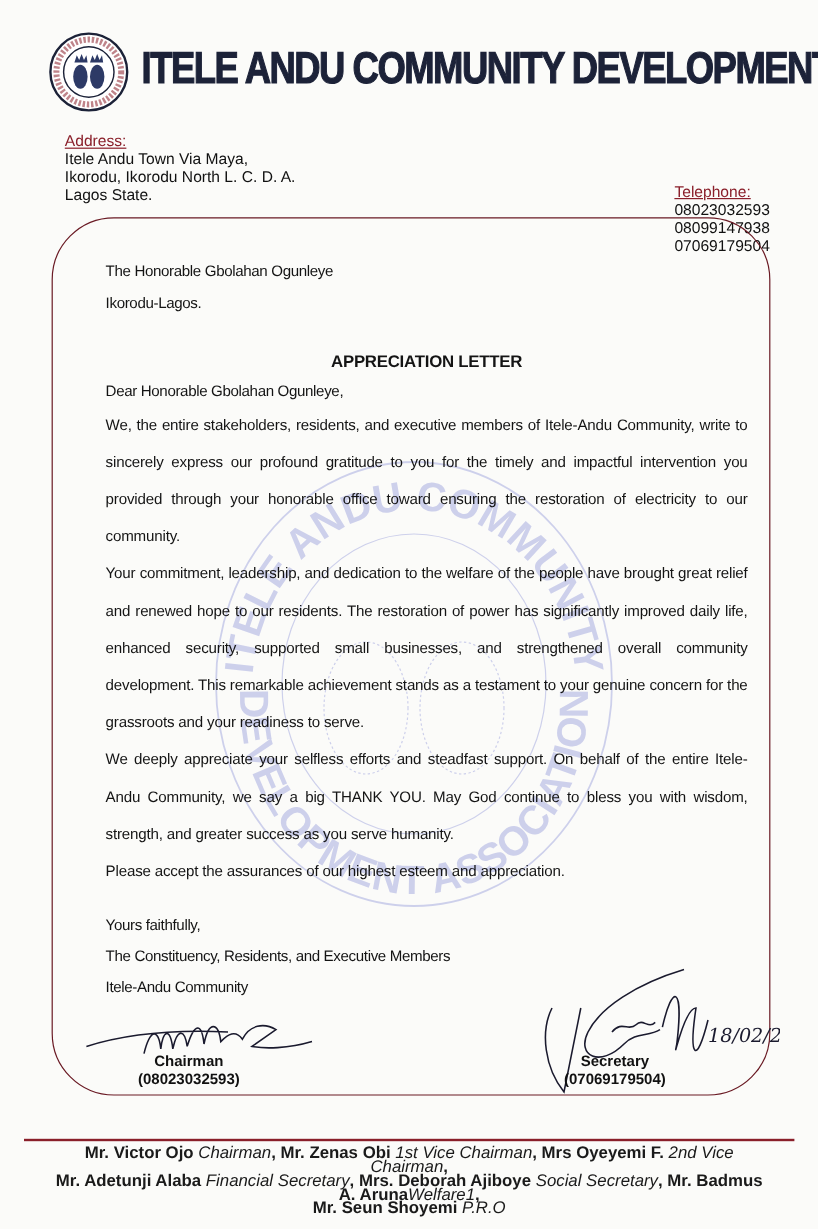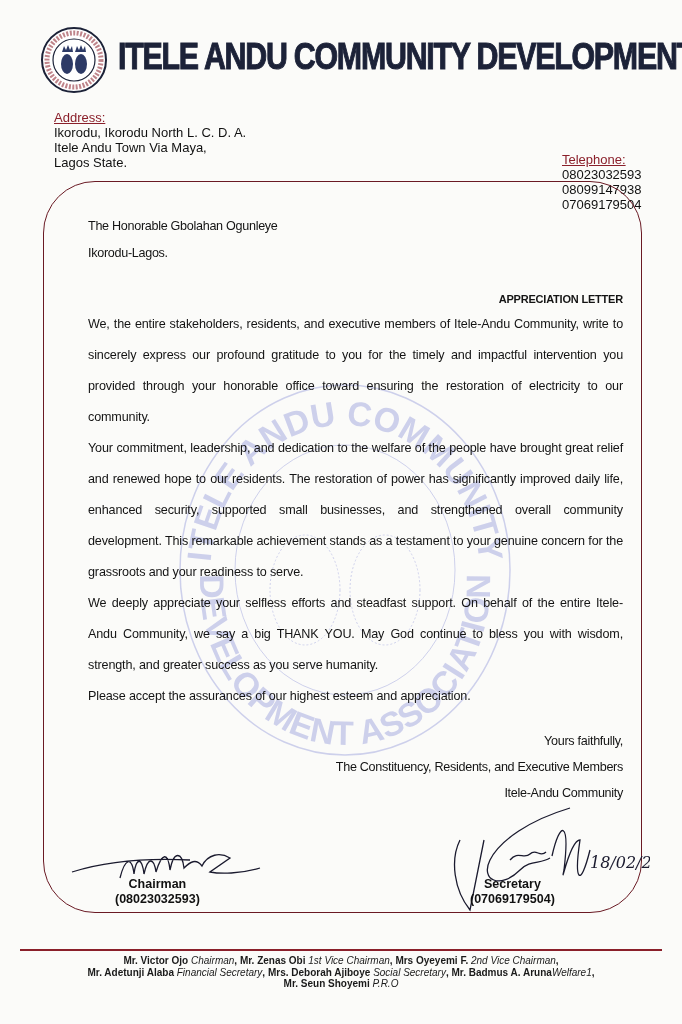--- a/index.html
+++ b/index.html
@@ -5,51 +5,51 @@
   html, body { margin:0; padding:0; }
   body { width:682px; height:1024px; background:#fbfbf9; position:relative; overflow:hidden; font-family:"Liberation Sans", sans-serif; color:#111; }
   .logo { position:absolute; left:40px; top:26px; width:68px; height:68px; }
   .org-title { position:absolute; left:118px; top:34px; width:560px; font-family:"Liberation Sans", sans-serif; font-weight:700; font-size:37px; letter-spacing:-1.5px; color:#1c2238; transform:scaleX(0.82); transform-origin:left center; white-space:nowrap; line-height:46px; -webkit-text-stroke:1px #1c2238; }
   .addr { position:absolute; left:54px; top:110px; font-size:13px; line-height:15px; }
   .addr .lbl, .tel .lbl { color:#8a1f2a; text-decoration:underline; }
   .tel { position:absolute; left:562px; top:114px; font-size:13px; line-height:15px;margin-top:38px; }
   .frame { position:absolute; left:43px; top:181px; width:597px; height:730px; border:1.6px solid #6a1a24; border-radius:52px; }
   .letter { position:absolute; left:88px; top:217px; width:535px; font-family:"Liberation Sans", sans-serif; font-size:12.6px; color:#141414; }
   .recip div { height:27px; line-height:18px; letter-spacing:-0.3px; }
-  .heading { text-align:right; font-weight:700; font-size:11px; margin-top:22px; margin-bottom:4px; letter-spacing:-0.2px; }
+  .heading { text-align:center; font-weight:700; font-size:14px; margin-top:22px; margin-bottom:4px; letter-spacing:-0.2px; }
   .salut { line-height:26px; letter-spacing:-0.3px; }
   .para { text-align:justify; line-height:31px; letter-spacing:-0.15px; }
   .closing { margin-top:20px; }
-  .closing div { height:26px; line-height:18px; letter-spacing:-0.3px;text-align:right; }
+  .closing div { height:26px; line-height:18px; letter-spacing:-0.3px; }
   .sig-block { position:absolute; font-weight:700; font-size:12.5px; line-height:15px; text-align:center; }
   .sig { position:absolute; }
   .footer-rule { position:absolute; left:20px; top:949px; width:642px; height:2px; background:#8a1f2a; }
-  .footer { position:absolute; left:40px; top:955px; width:602px; text-align:center; font-size:10px; line-height:11.5px; font-weight:700; color:#1a1a1a; }
+  .footer { position:absolute; left:40px; top:955px; width:602px; text-align:center; font-size:14px; line-height:11.5px; font-weight:700; color:#1a1a1a; }
   .footer i { font-weight:400; }
   .watermark { position:absolute; left:170px; top:365px; width:350px; height:400px; opacity:0.28; pointer-events:none; }
 </style>
 </head>
 <body>
 
 <svg class="logo" viewBox="0 0 68 68">
   <circle cx="34" cy="34" r="32" fill="#fff" stroke="#1c2238" stroke-width="2"></circle>
   <circle cx="34" cy="34" r="21" fill="none" stroke="#1c2238" stroke-width="1.2"></circle>
   <circle cx="34" cy="34" r="27" fill="none" stroke="#8a1f2a" stroke-width="5" stroke-dasharray="2 1.5" opacity="0.55"></circle>
   <path d="M22 26 l2 -6 l2 4 l2 -5 l2 5 l2 -4 l1 6 z" fill="#2d3a66"></path>
   <ellipse cx="27" cy="38" rx="6" ry="10" fill="#2d3a66"></ellipse>
   <path d="M35 26 l2 -6 l2 4 l2 -5 l2 5 l2 -4 l1 6 z" fill="#2d3a66"></path>
   <ellipse cx="41" cy="38" rx="6" ry="10" fill="#2d3a66"></ellipse>
 </svg>
 
 <div class="org-title">ITELE ANDU COMMUNITY DEVELOPMENT  ASSOCIATION</div>
 
 <div class="addr">
   <div class="lbl">Address:</div>
+  <div>Itele Andu Town Via Maya,</div>
   <div>Ikorodu, Ikorodu North L. C. D. A.</div>
-  <div>Itele Andu Town Via Maya,</div>
   <div>Lagos State.</div>
 </div>
 
 <div class="tel">
   <div class="lbl">Telephone:</div>
   <div>08023032593</div>
   <div>08099147938</div>
   <div>07069179504</div>
 </div>
 
@@ -71,20 +71,21 @@
   <ellipse cx="135" cy="225" rx="35" ry="55" fill="none" stroke="#5a63c8" stroke-width="1" stroke-dasharray="2 2"></ellipse>
   <ellipse cx="215" cy="225" rx="35" ry="55" fill="none" stroke="#5a63c8" stroke-width="1" stroke-dasharray="2 2"></ellipse>
 </svg>
 
 <div class="letter">
   <div class="recip">
     <div>The Honorable Gbolahan Ogunleye</div>
     <div>Ikorodu-Lagos.</div>
   </div>
   <div class="heading">APPRECIATION LETTER</div>
+  <div class="salut">Dear Honorable Gbolahan Ogunleye,</div>
   <div class="para">We, the entire stakeholders, residents, and executive members of Itele-Andu Community, write to sincerely express our profound gratitude to you for the timely and impactful intervention you provided through your honorable office toward ensuring the restoration of electricity to our community.</div>
   <div class="para">Your commitment, leadership, and dedication to the welfare of the people have brought great relief and renewed hope to our residents. The restoration of power has significantly improved daily life, enhanced security, supported small businesses, and strengthened overall community development. This remarkable achievement stands as a testament to your genuine concern for the grassroots and your readiness to serve.</div>
   <div class="para">We deeply appreciate your selfless efforts and steadfast support. On behalf of the entire Itele-Andu Community, we say a big THANK YOU. May God continue to bless you with wisdom, strength, and greater success as you serve humanity.</div>
   <div class="para">Please accept the assurances of our highest esteem and appreciation.</div>
   <div class="closing">
     <div>Yours faithfully,</div>
     <div>The Constituency, Residents, and Executive Members</div>
     <div>Itele-Andu Community</div>
   </div>
 </div>

